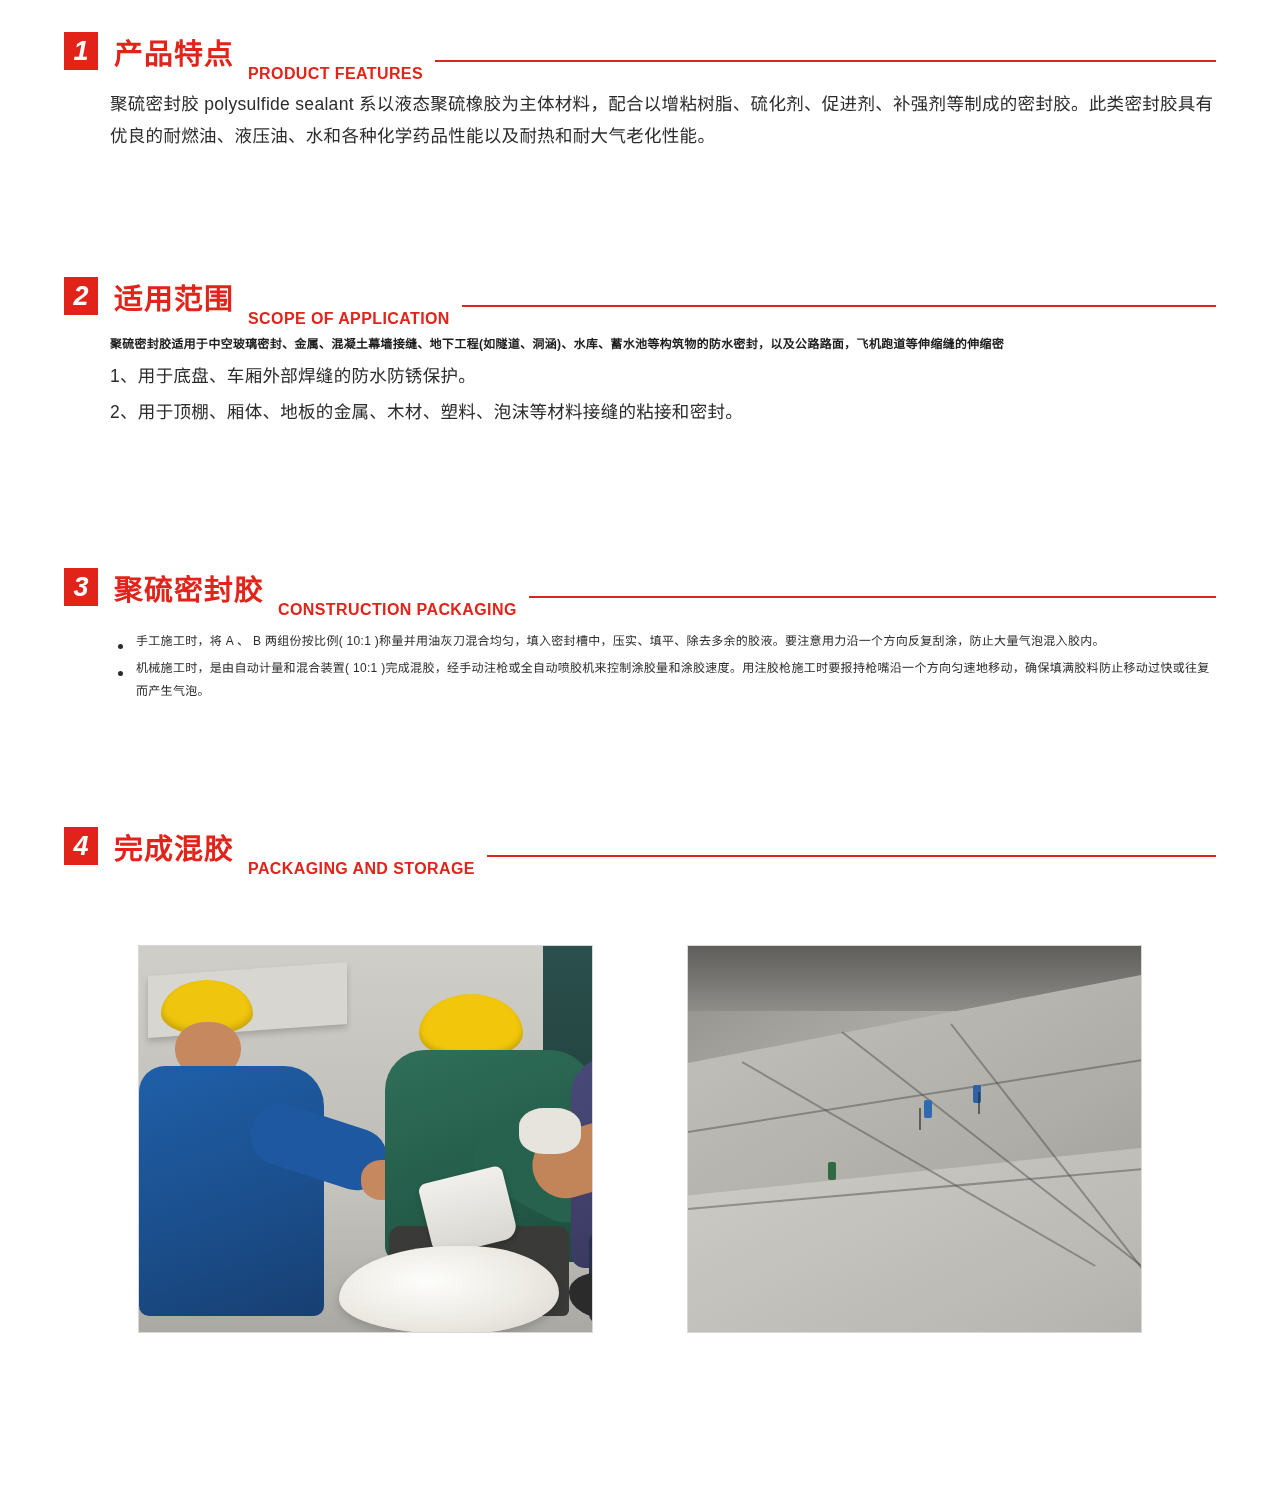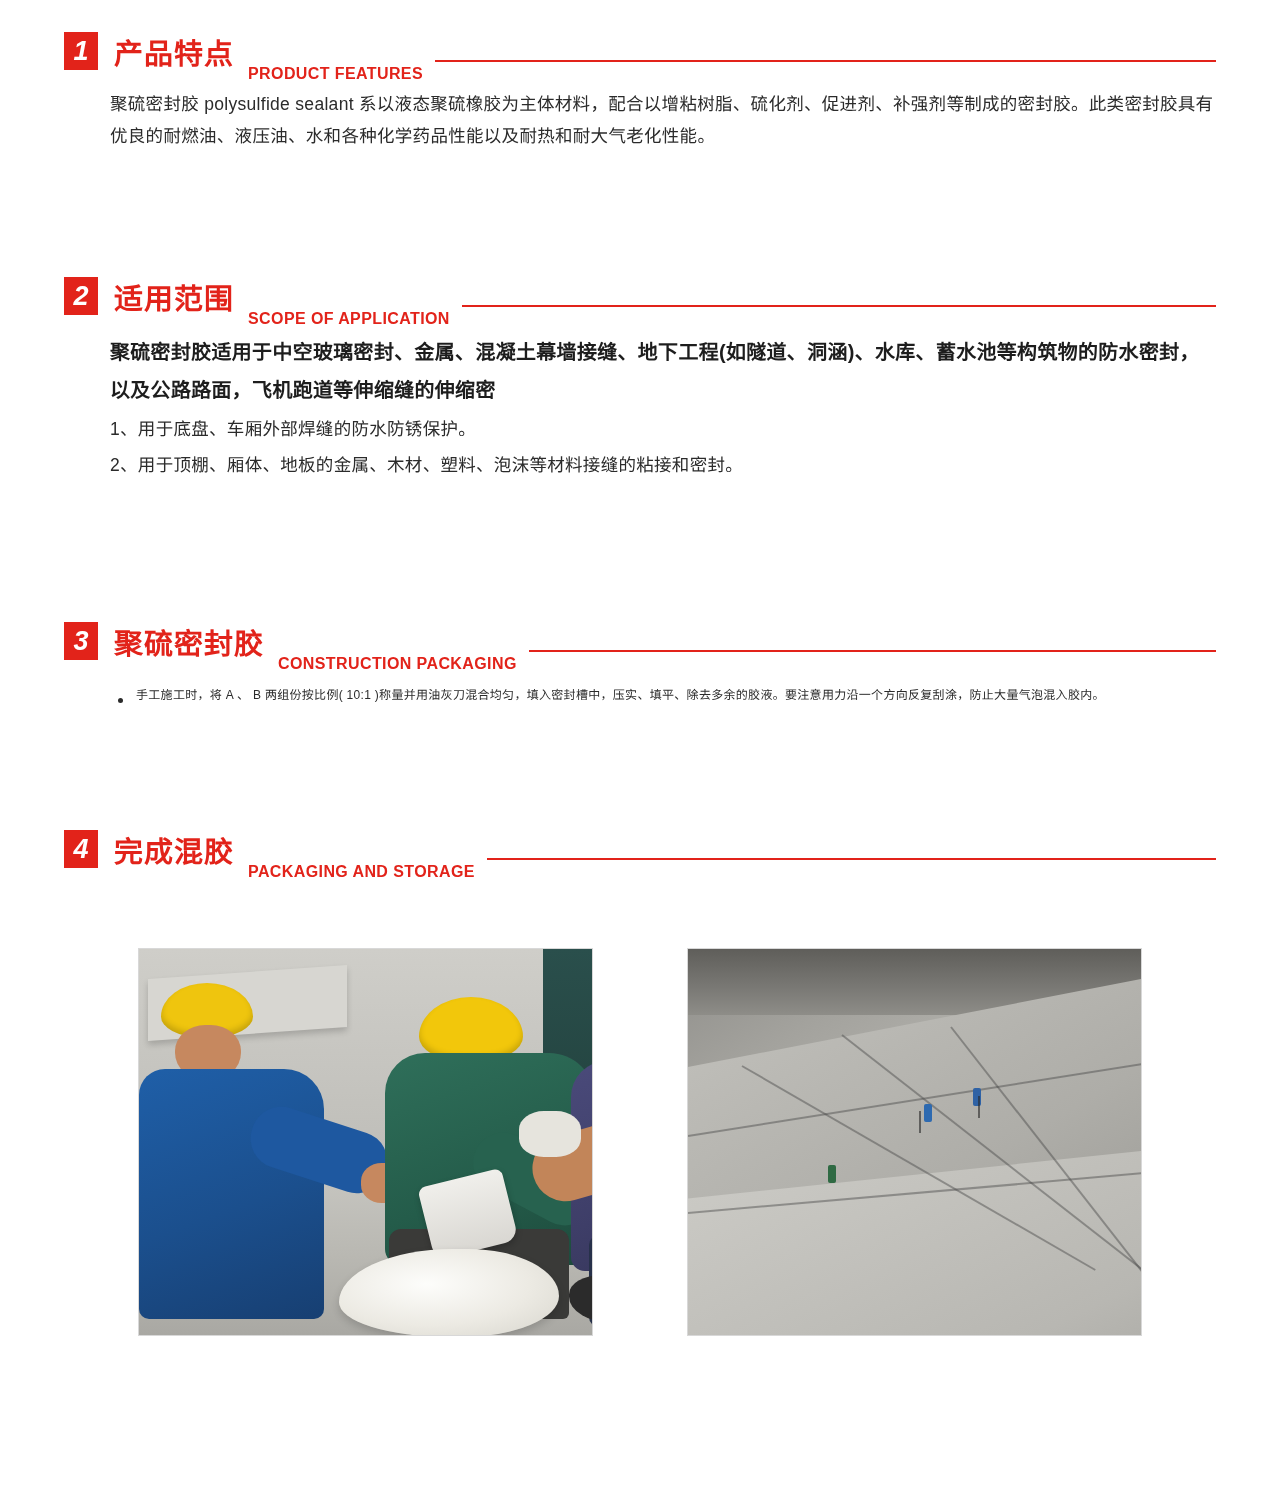--- a/index.html
+++ b/index.html
@@ -81,21 +81,21 @@
     margin: 0 0 4px 0;
     font-size: 17.5px;
     line-height: 1.85;
     color: #2b2b2b;
     letter-spacing: 0.3px;
   }
   p.para.bold {
     font-weight: bold;
     color: #1d1d1d;
     line-height: 1.9;
-    font-size: 20px;
+    font-size: 12px;
   }
   ul.bullets {
     margin: 6px 0 0 0;
     padding: 0 0 0 22px;
     list-style: none;
   }
   ul.bullets li {
     position: relative;
     font-size: 12px;
     line-height: 1.9;
@@ -307,20 +307,21 @@
   <section class="section">
     <div class="sec-head">
       <div class="sec-num">3</div>
       <div class="sec-cn">聚硫密封胶</div>
       <div class="sec-en">CONSTRUCTION PACKAGING</div>
       <div class="sec-rule"></div>
     </div>
     <div class="sec-body">
       <ul class="bullets">
         <li>手工施工时，将 A 、 B 两组份按比例( 10:1 )称量并用油灰刀混合均匀，填入密封槽中，压实、填平、除去多余的胶液。要注意用力沿一个方向反复刮涂，防止大量气泡混入胶内。</li>
+        <li>机械施工时，是由自动计量和混合装置( 10:1 )完成混胶，经手动注枪或全自动喷胶机来控制涂胶量和涂胶速度。用注胶枪施工时要报持枪嘴沿一个方向匀速地移动，确保填满胶料防止移动过快或往复而产生气泡。</li>
       </ul>
     </div>
   </section>
 
   <div class="gap-3"></div>
 
   <section class="section">
     <div class="sec-head">
       <div class="sec-num">4</div>
       <div class="sec-cn">完成混胶</div>

